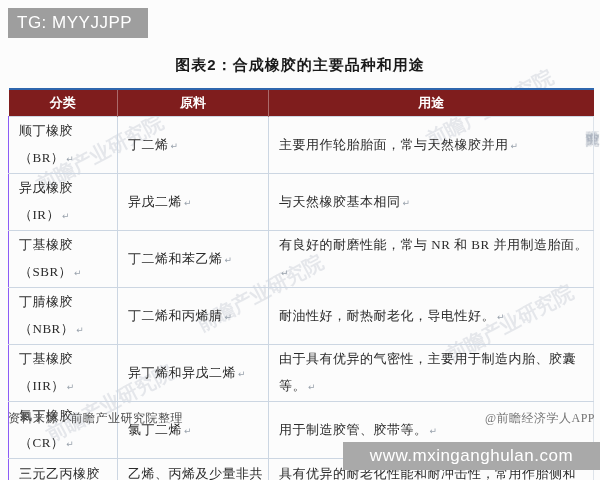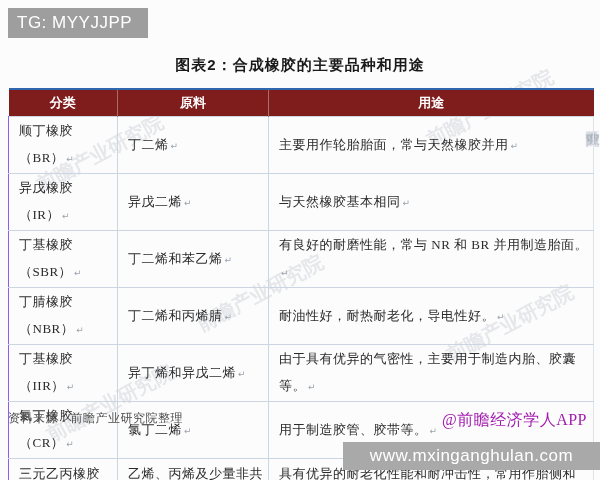--- a/index.html
+++ b/index.html
@@ -66,22 +66,22 @@
   .rm{ 
     font-size:9px;color:#9aa3ad;margin-left:2px;
     font-family:"DejaVu Sans",sans-serif;
   }
   
   .footer-source{
     position:absolute;left:8px;top:410px;
     font-size:12px;color:#4d4d4d;letter-spacing:0.5px;
   }
   .footer-credit{
-    position:absolute;right:13px;top:410px;
-    font-size:16px;color:#a21caf;letter-spacing:0.5px;
+    position:absolute;right:5px;top:410px;
+    font-size:12px;color:#737373;letter-spacing:0.5px;
   }
   
   .bottom-bar{
     position:absolute;left:343px;top:442px;
     width:257px;height:28px;
     background:#a9a9a9;
     color:#ffffff;
     font-family:"Liberation Sans","DejaVu Sans",sans-serif;
     font-size:17px;line-height:28px;text-align:center;
     letter-spacing:0.5px;

